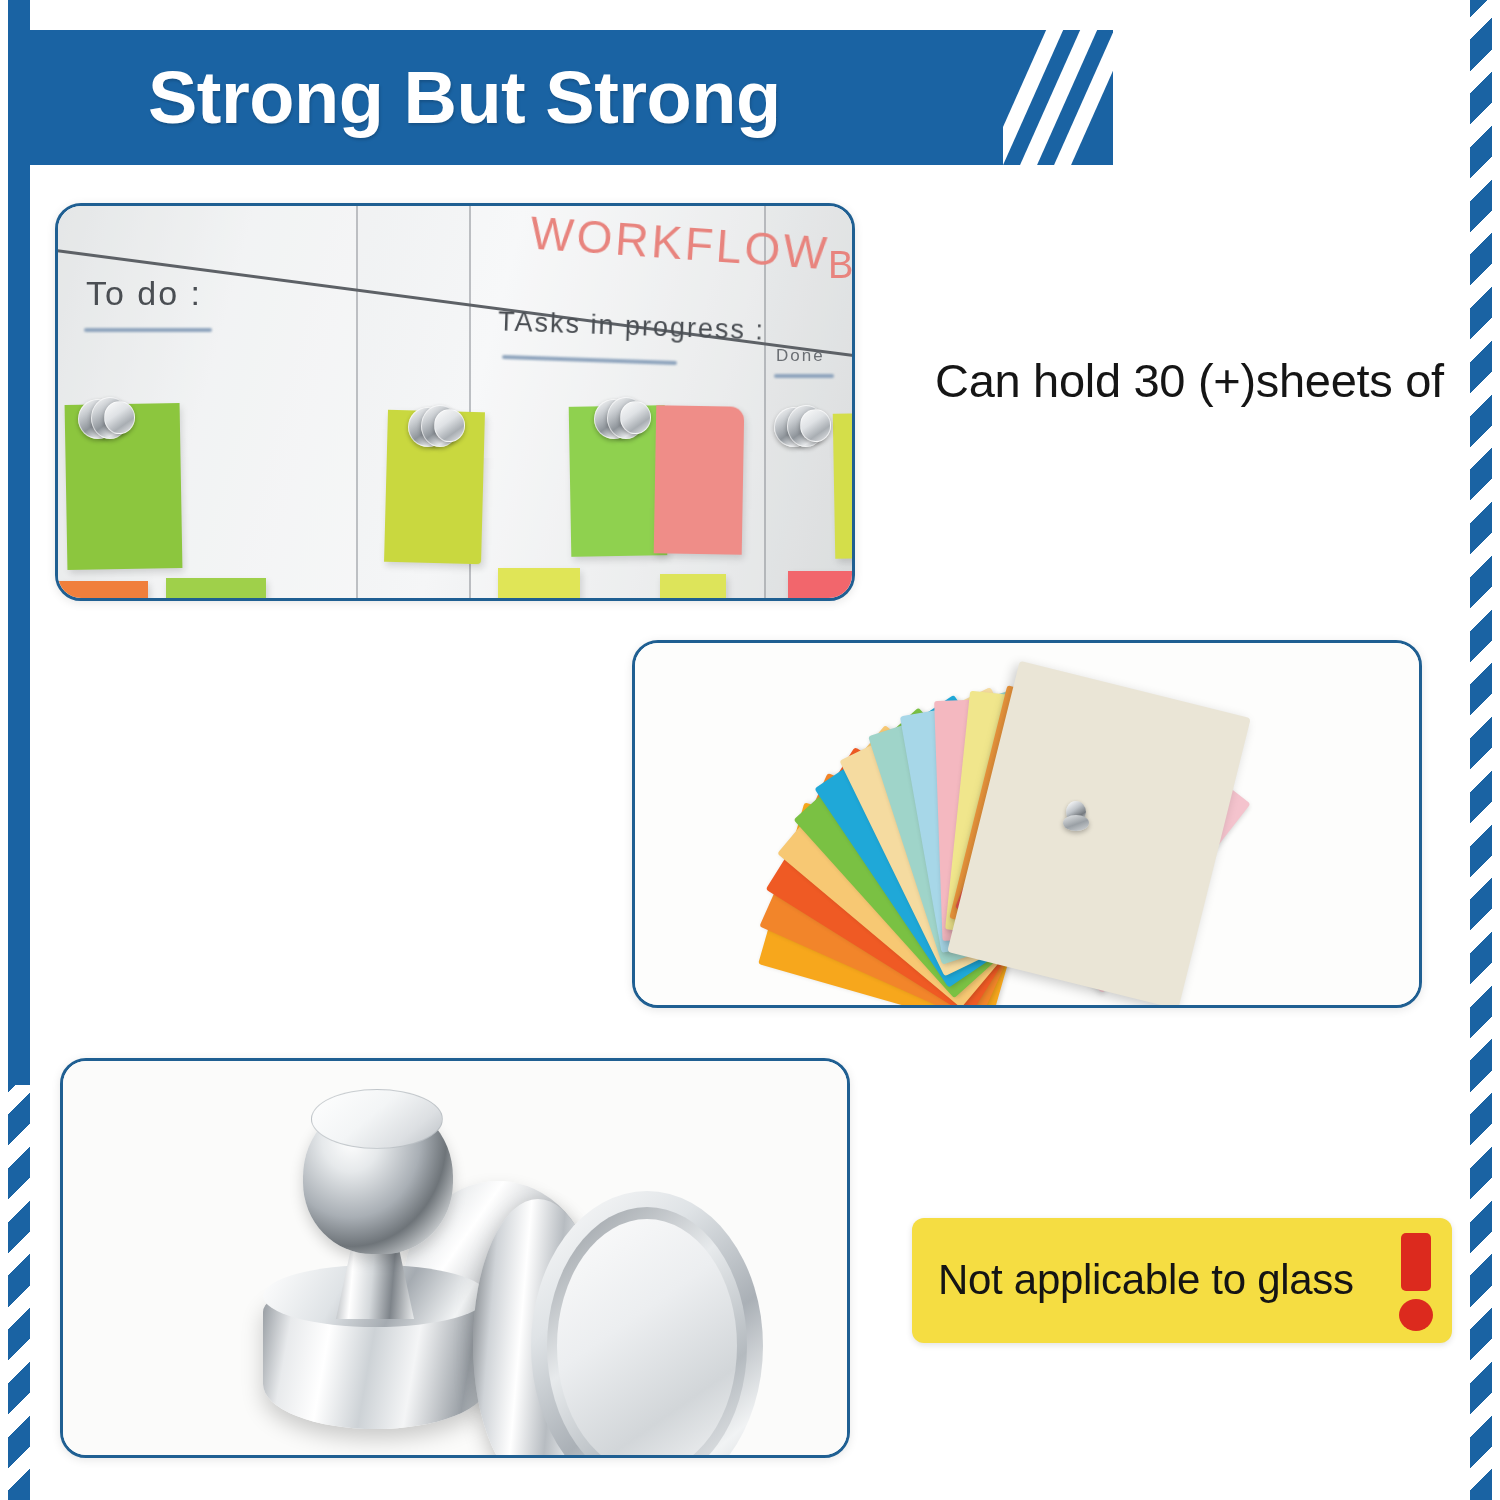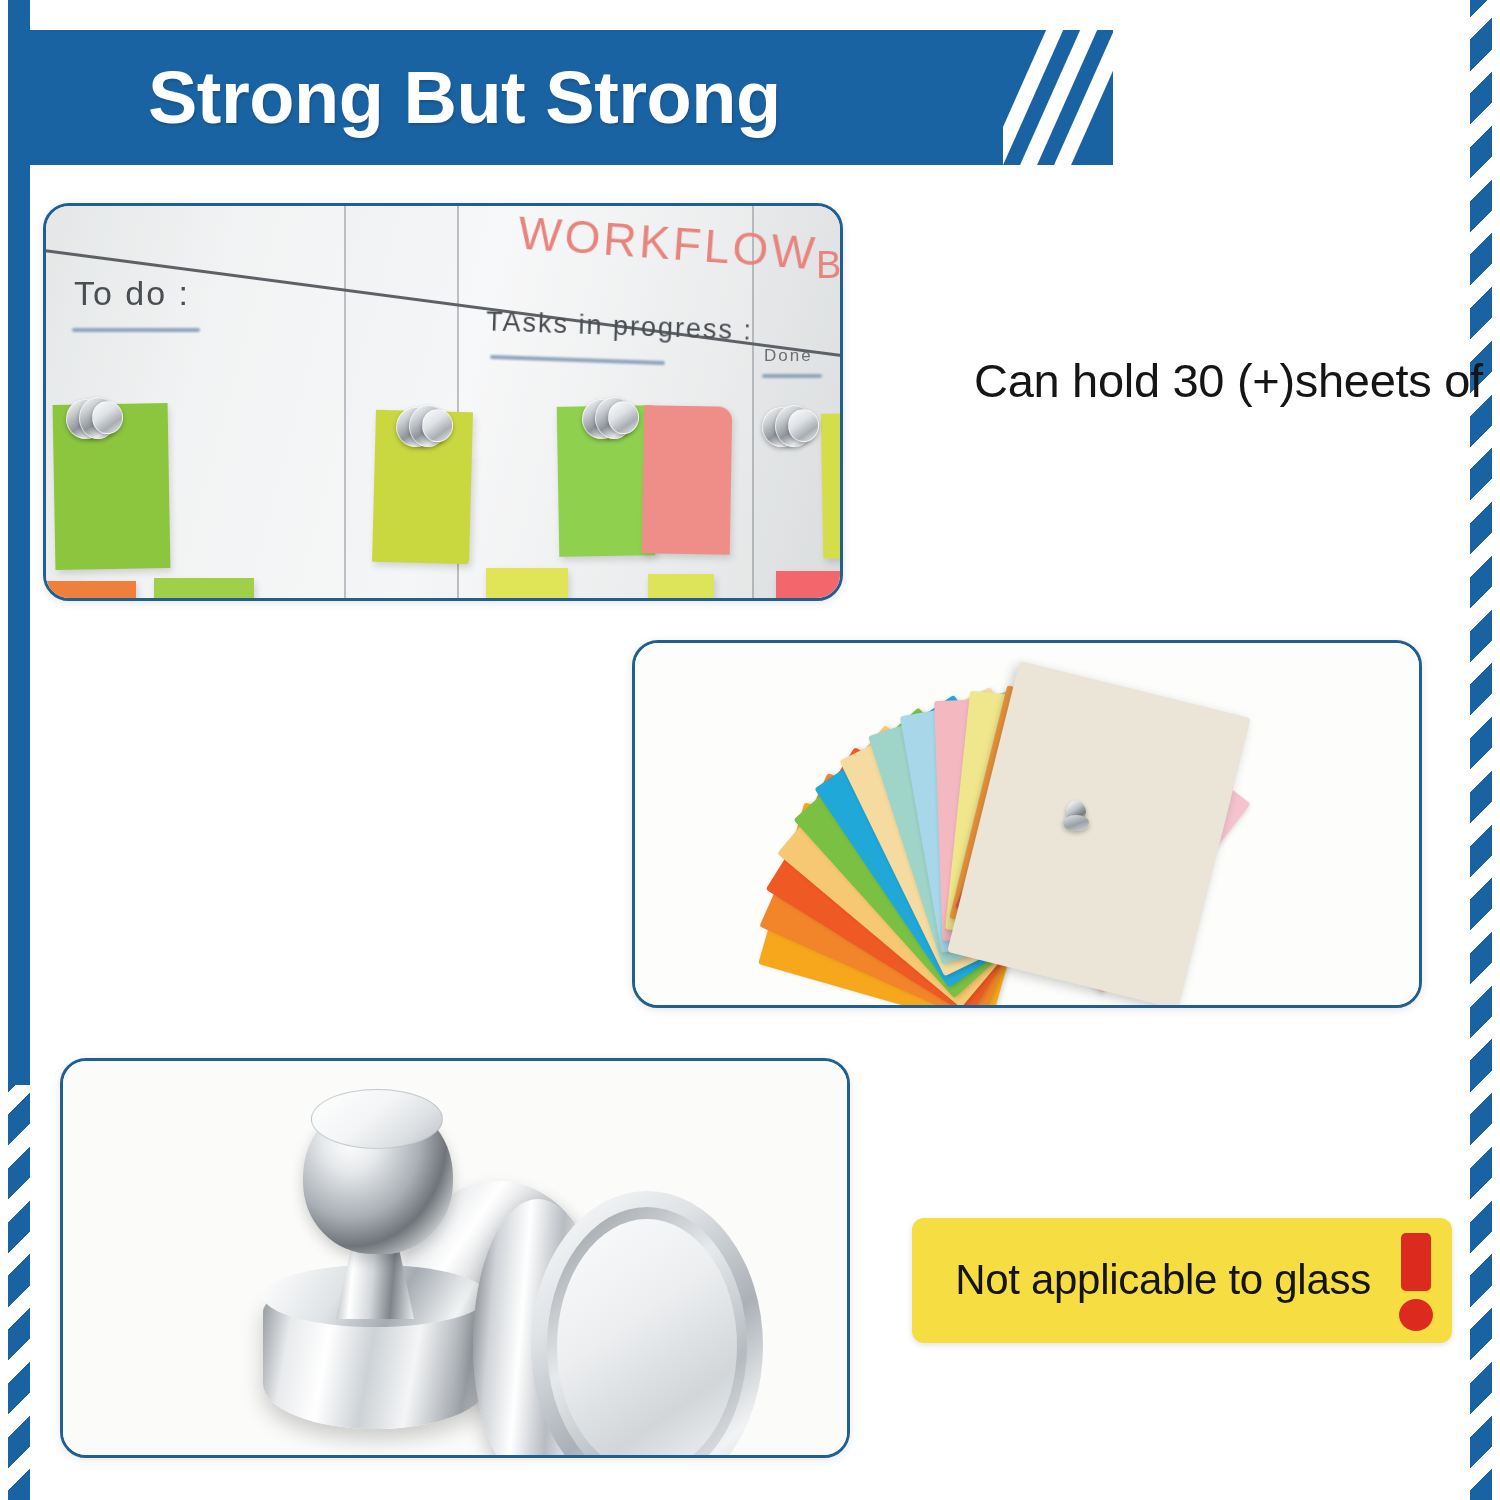--- a/index.html
+++ b/index.html
@@ -95,21 +95,21 @@
   
   .card {
     position: absolute;
     border: 3px solid var(--brand-border);
     border-radius: 26px;
     background: #ffffff;
     overflow: hidden;
     box-shadow: 0 2px 10px rgba(0,0,0,0.10);
   }
 
-  .card-1 { left: 43px;  top: 203px;  width: 800px; height: 398px; padding-left: 27px; }
+  .card-1 { left: 55px;  top: 203px;  width: 800px; height: 398px; padding-left: 27px; }
   .card-2 { left: 632px; top: 640px;  width: 790px; height: 368px; }
   .card-3 { left: 60px;  top: 1058px; width: 790px; height: 400px; }
 
   
   .wb {
     position: absolute; inset: 0;
     background:
       linear-gradient(105deg, #d9dcdd 0%, #eceeef 22%, #f4f5f6 52%, #e3e5e6 78%, #d3d6d7 100%);
     filter: blur(0px);
   }
@@ -262,42 +262,41 @@
 
   
   .callout {
     position: absolute;
     color: #151515;
     font-size: 47px;
     line-height: 1.22;
     font-family: "Liberation Sans", sans-serif;
     letter-spacing: -0.3px;
   }
-  .callout-1 { left: 935px; top: 352px; width: 520px; margin-left: 39px; }
+  .callout-1 { left: 935px; top: 352px; width: 520px; }
   .callout-2 { left: 85px;  top: 772px; width: 520px; }
 
   
   .warning {
     position: absolute;
     left: 912px; top: 1218px;
     width: 540px; height: 125px;
     background: #f5dd42;
     border-radius: 12px;
     display: flex;
     align-items: center;
     padding: 0 14px 0 26px;
     box-shadow: 0 2px 6px rgba(0,0,0,0.12);
   }
   .warning-text {
     color: #141414;
     font-size: 42px;
     line-height: 1.2;
     flex: 1;
     letter-spacing: -0.3px;
-    text-align: center;
   }
   .warn-icon {
     width: 44px; height: 96px;
     position: relative;
     flex: 0 0 44px;
     margin-left: 6px;
   }
   .warn-icon .bar {
     position: absolute; left: 7px; top: 0;
     width: 30px; height: 58px;

